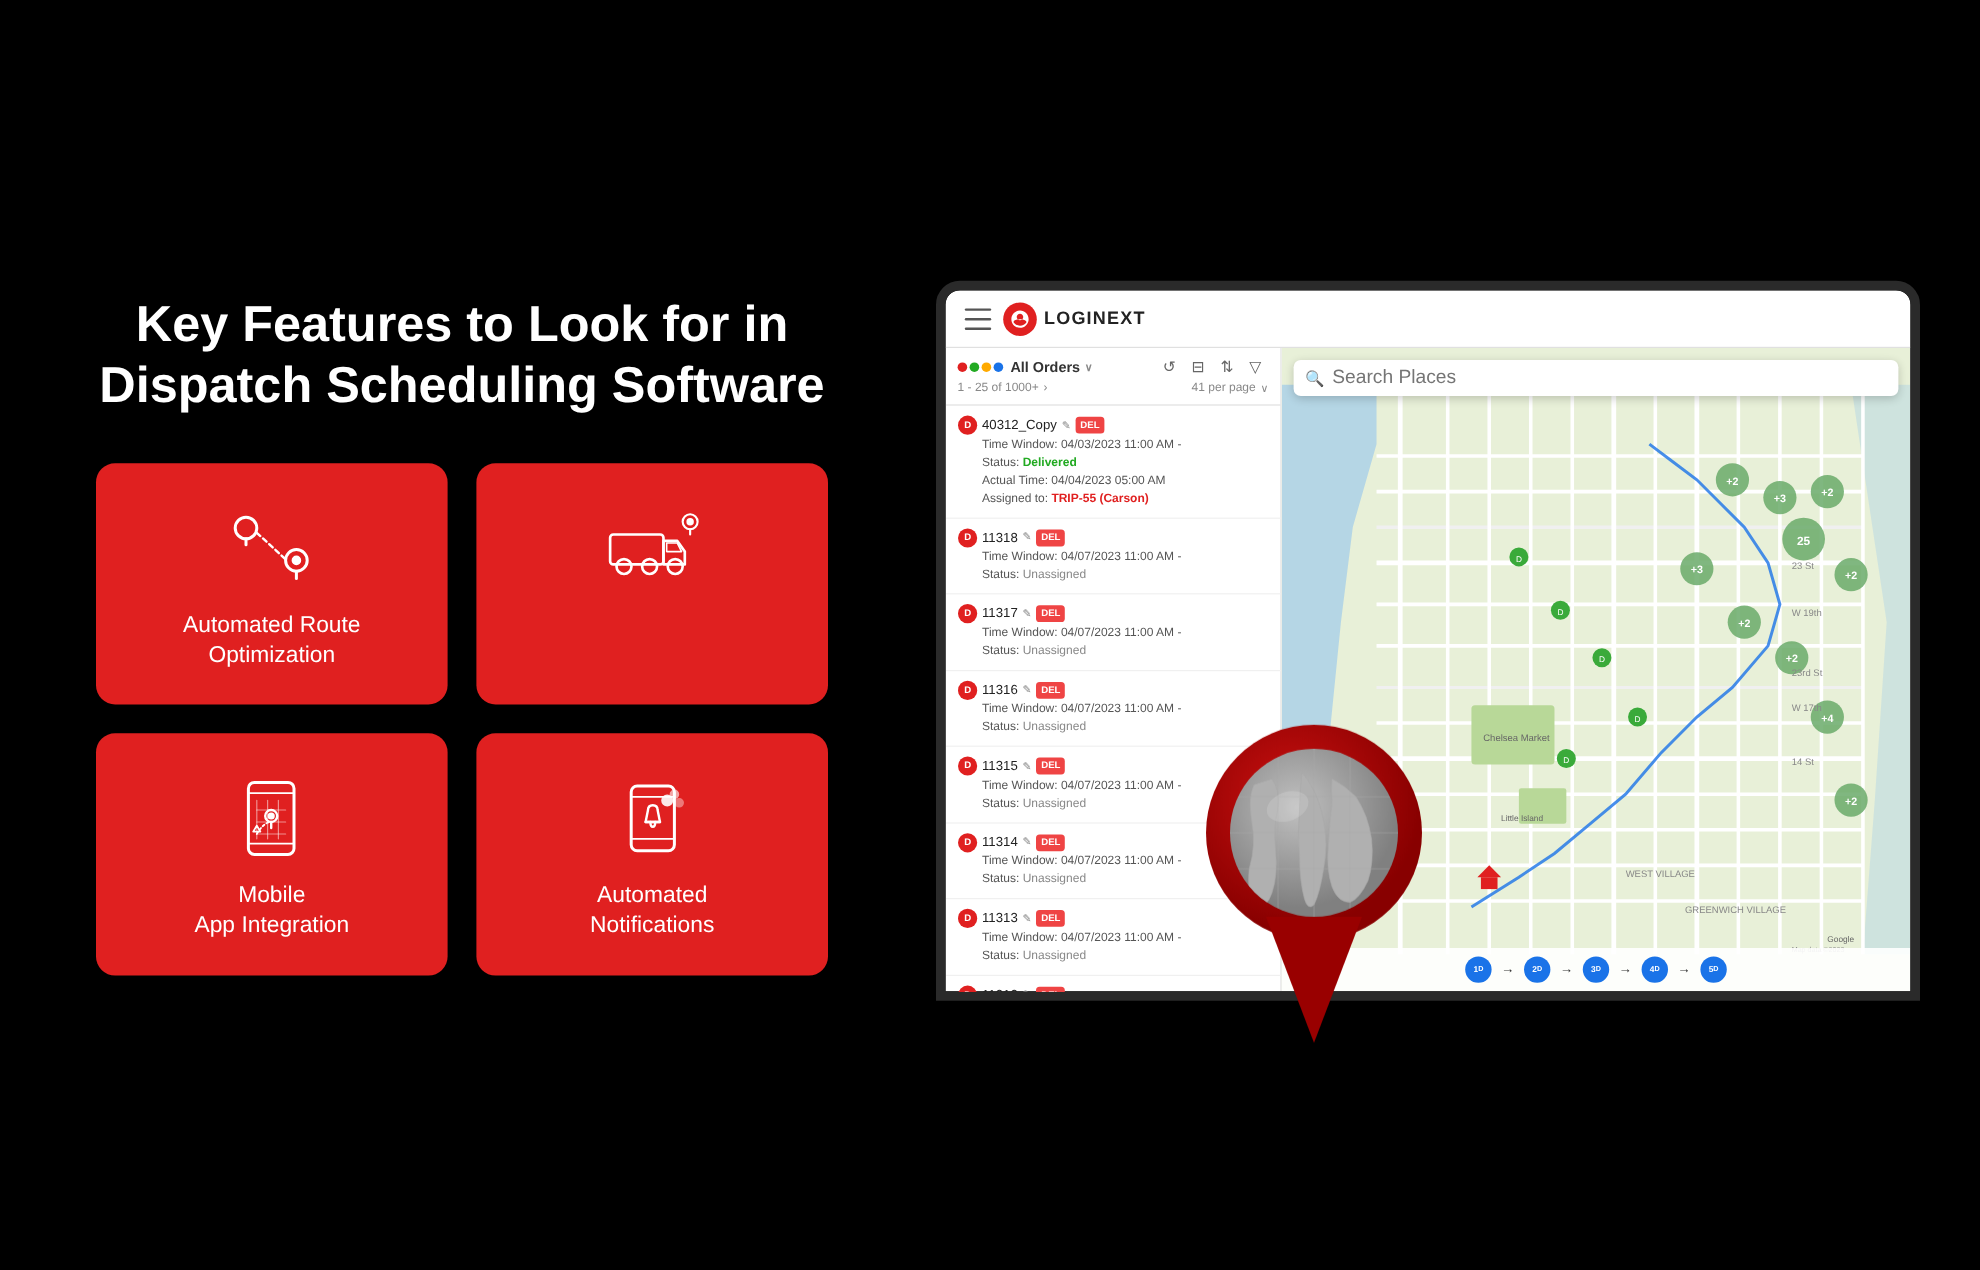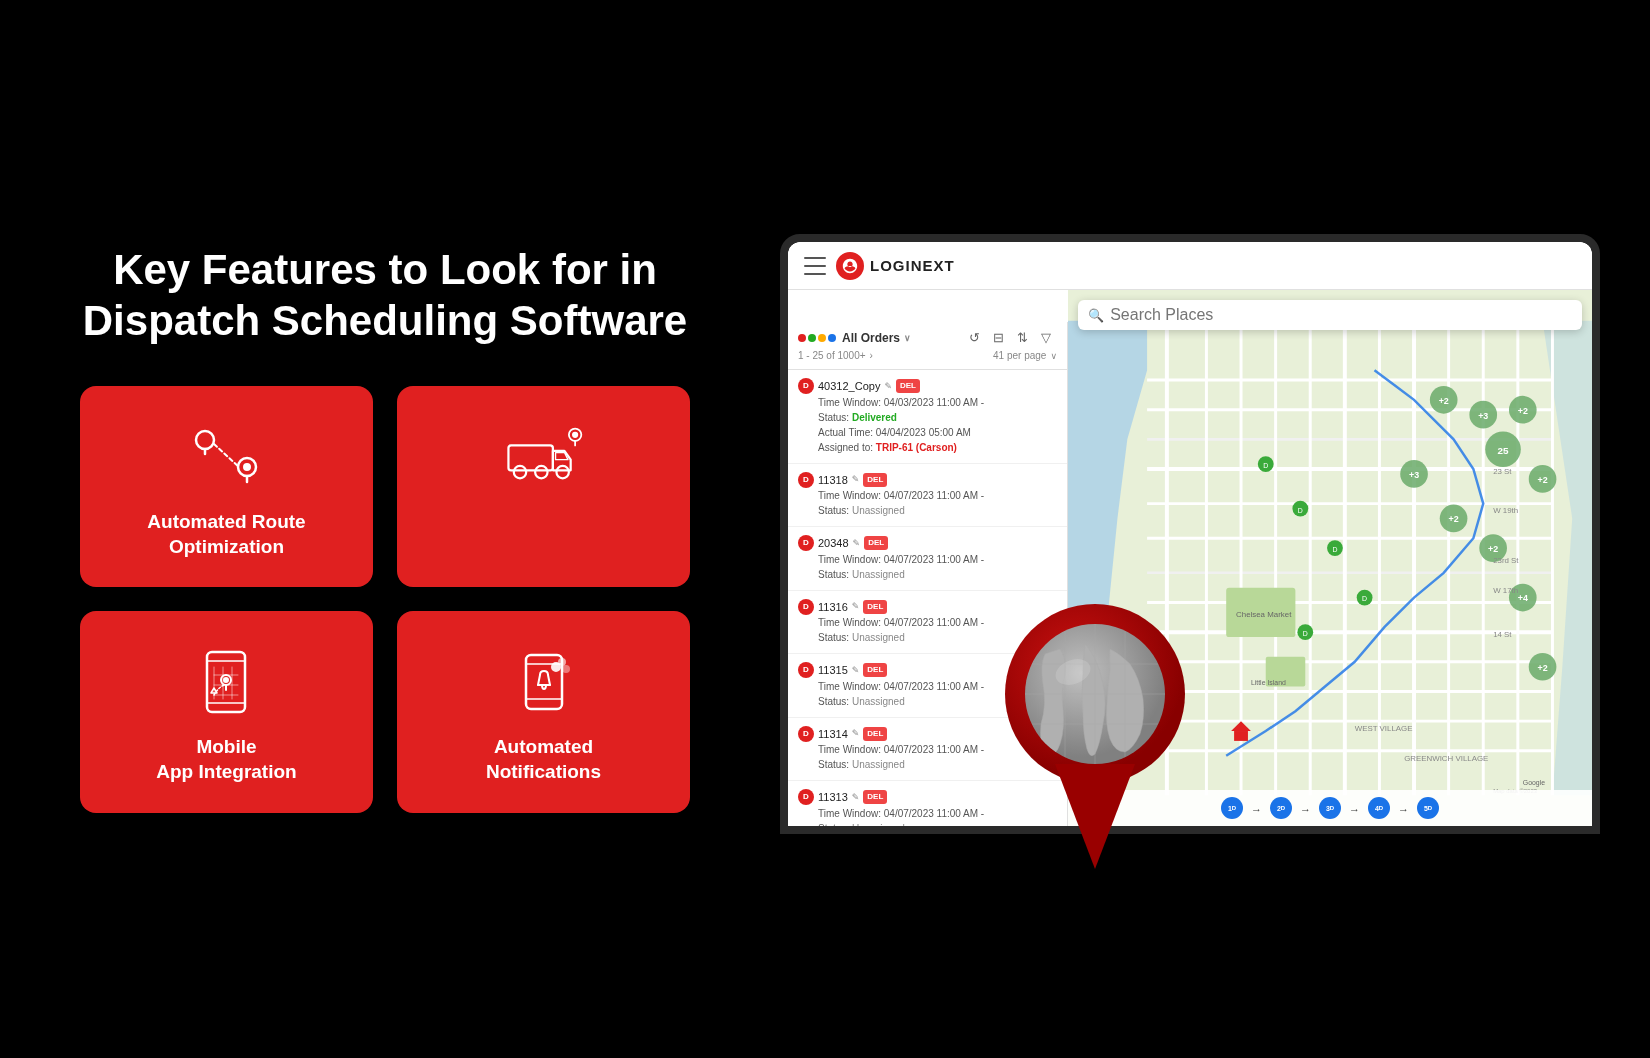--- a/index.html
+++ b/index.html
@@ -63,21 +63,21 @@
       fill: none;
       stroke: #fff;
       stroke-width: 2;
       stroke-linecap: round;
       stroke-linejoin: round;
     }
 
     .feature-label {
       color: #fff;
       font-size: 19px;
-      font-weight: 700;
+      font-weight: 400;
       text-align: center;
       line-height: 1.3;
     }
 
     
     .right-section {
       flex: 1;
       display: flex;
       align-items: center;
       justify-content: center;
@@ -172,21 +172,20 @@
     }
 
     
     .orders-panel {
       width: 280px;
       flex-shrink: 0;
       border-right: 1px solid #e0e0e0;
       display: flex;
       flex-direction: column;
       background: #fff;
-      margin-top: 32px;
     }
 
     .orders-toolbar {
       padding: 8px 10px;
       border-bottom: 1px solid #e0e0e0;
       display: flex;
       flex-direction: column;
       gap: 4px;
     }
 
@@ -543,38 +542,38 @@
             <div class="order-item">
               <div class="order-header">
                 <span class="order-dot">D</span>
                 <span class="order-id">40312_Copy</span>
                 <span class="edit-icon-small">✎</span>
                 <span class="del-badge">DEL</span>
               </div>
               <div class="order-detail">Time Window: 04/03/2023 11:00 AM -</div>
               <div class="order-detail">Status: <span class="order-status-delivered">Delivered</span></div>
               <div class="order-detail">Actual Time: 04/04/2023 05:00 AM</div>
-              <div class="order-detail">Assigned to: <a class="trip-link">TRIP-61 (Carson)</a></div>
+              <div class="order-detail">Assigned to: <a class="trip-link">TRIP-55 (Carson)</a></div>
             </div>
 
             <div class="order-item">
               <div class="order-header">
                 <span class="order-dot">D</span>
                 <span class="order-id">11318</span>
                 <span class="edit-icon-small">✎</span>
                 <span class="del-badge">DEL</span>
               </div>
               <div class="order-detail">Time Window: 04/07/2023 11:00 AM -</div>
               <div class="order-detail">Status: <span class="order-status-unassigned">Unassigned</span></div>
             </div>
 
             <div class="order-item">
               <div class="order-header">
                 <span class="order-dot">D</span>
-                <span class="order-id">20348</span>
+                <span class="order-id">11317</span>
                 <span class="edit-icon-small">✎</span>
                 <span class="del-badge">DEL</span>
               </div>
               <div class="order-detail">Time Window: 04/07/2023 11:00 AM -</div>
               <div class="order-detail">Status: <span class="order-status-unassigned">Unassigned</span></div>
             </div>
 
             <div class="order-item">
               <div class="order-header">
                 <span class="order-dot">D</span>

